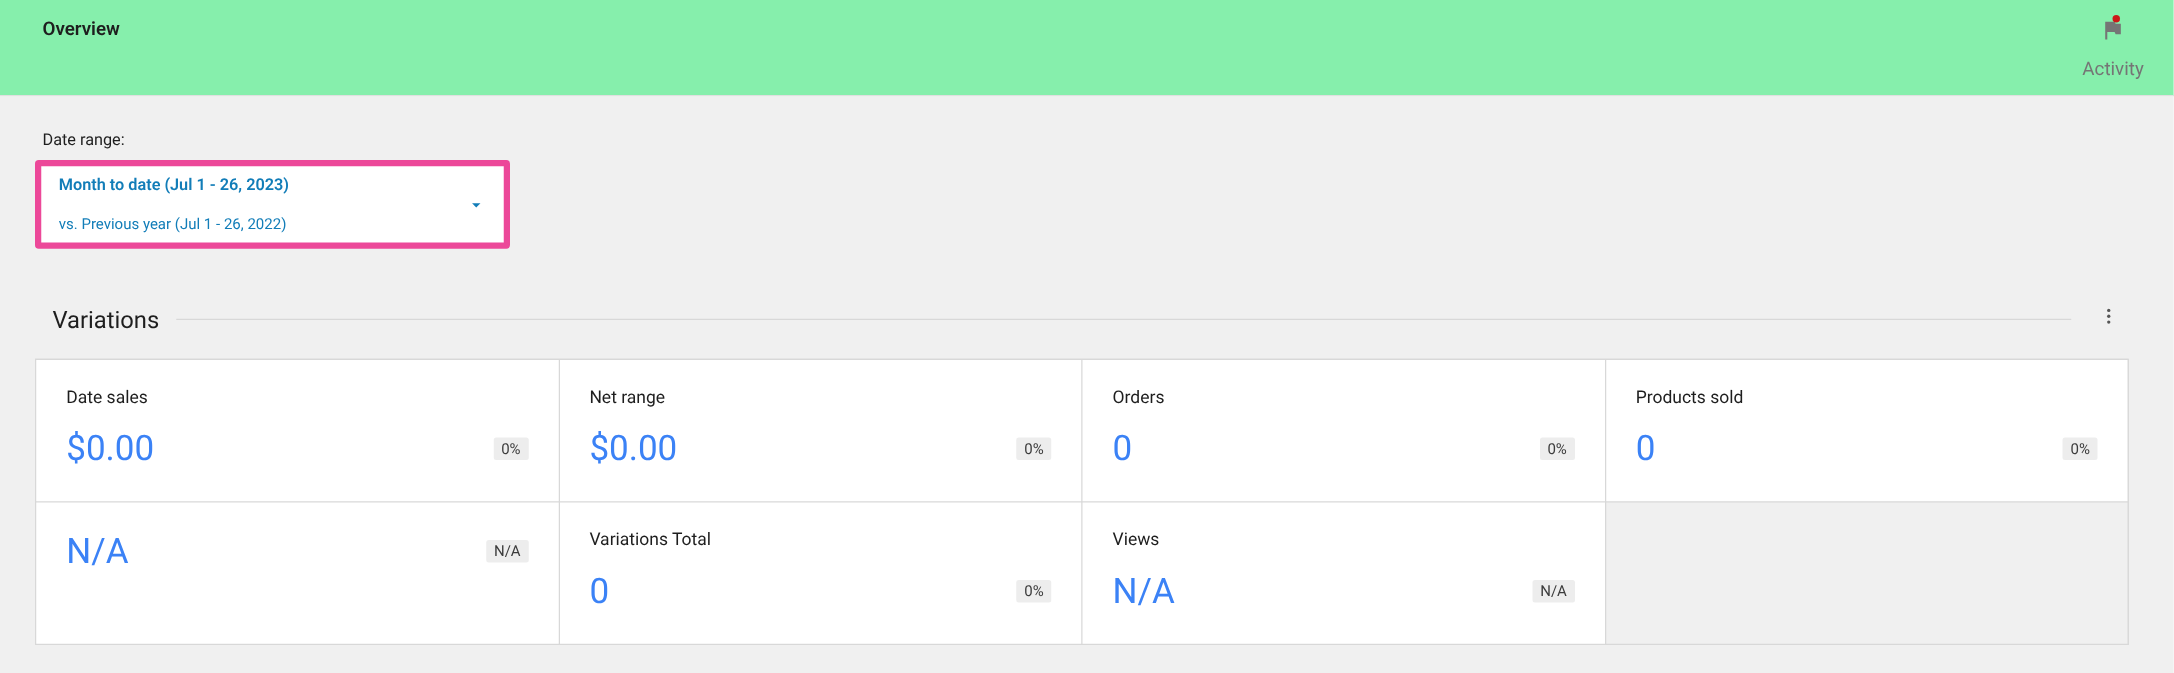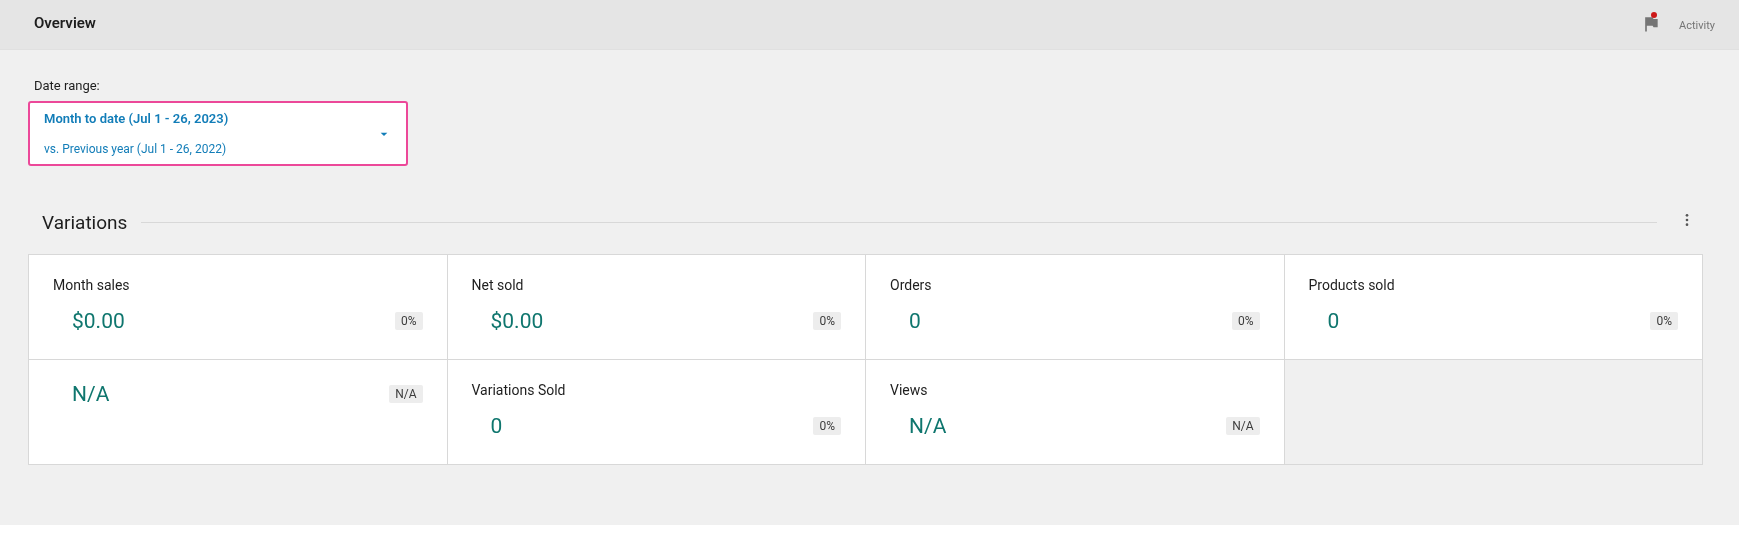--- a/index.html
+++ b/index.html
@@ -1,43 +1,43 @@
 <!DOCTYPE html>
 <html><head>
   <meta charset="utf-8">
   <style>
     * { margin:0; padding:0; box-sizing:border-box; }
     body { font-family:-apple-system,BlinkMacSystemFont,"Segoe UI",Roboto,Helvetica,Arial,sans-serif; color:#1e1e1e; background:#fff; }
 
-    .header-bar { display:flex; align-items:flex-start; justify-content:space-between; padding:14px 24px 12px 34px; background:#e5e5e5; border-bottom:1px solid #e0e0e0; }
+    .header-bar { display:flex; align-items:flex-start; justify-content:space-between; padding:14px 24px 12px 34px; background:#86efac; border-bottom:1px solid #e0e0e0; }
     .page-title { font-size:15px; font-weight:600; color:#1e1e1e; }
-    .activity { display:flex; flex-direction:row; align-items:center; gap:18px; cursor:pointer; color:#757575; font-size:11px; }
+    .activity { display:flex; flex-direction:column; align-items:center; gap:8px; cursor:pointer; color:#757575; font-size:15px; }
     .activity svg { width:20px; height:20px; fill:#757575; }
     .activity-dot { position:absolute; width:6px; height:6px; background:#cc1818; border-radius:50%; margin-left:10px; margin-top:-2px; }
     .activity-icon-wrap { position:relative; }
 
     .body-area { background:#f0f0f0; padding:28px 36px 60px 28px; }
 
     .range-label { font-size:13px; color:#1e1e1e; margin:0 0 8px 6px; }
-    .range-picker { display:flex; align-items:center; justify-content:space-between; width:380px; background:#fff; border:2px solid #ec4899; border-radius:3px; padding:8px 14px; cursor:pointer; }
+    .range-picker { display:flex; align-items:center; justify-content:space-between; width:380px; background:#fff; border:5px solid #ec4899; border-radius:3px; padding:8px 14px; cursor:pointer; }
     .range-main { font-size:13px; font-weight:600; color:#127db8; }
     .range-sub { font-size:12px; color:#127db8; margin-top:16px; }
     .range-picker svg { width:16px; height:16px; fill:#127db8; }
 
     .section-head { display:flex; align-items:center; gap:14px; margin:42px 0 18px 0; }
     .section-title { font-size:19px; font-weight:400; color:#1e1e1e; padding-left:14px; }
     .section-rule { flex:1; height:1px; background:#d8d8d8; }
     .section-menu { cursor:pointer; padding:4px 8px; color:#555; }
 
     .cards { display:grid; grid-template-columns:repeat(4,1fr); gap:1px; background:#d8d8d8; border:1px solid #d8d8d8; }
     .card { background:#fff; padding:22px 24px 26px 24px; }
     .card.empty { background:#f0f0f0; }
     .card-label { font-size:14px; color:#1e1e1e; margin-bottom:16px; }
     .card-row { display:flex; align-items:center; justify-content:space-between; }
-    .card-value { font-size:21px; font-weight:400; color:#0f766e;margin-left:19px; }
+    .card-value { font-size:28px; font-weight:400; color:#3b82f6; }
     .card-delta { font-size:12px; background:#ededed; color:#3c3c3c; padding:2px 6px; border-radius:2px; }
   </style>
 </head>
 <body>
 
 <div class="header-bar">
   <div class="page-title">Overview</div>
   <div class="activity">
     <span class="activity-icon-wrap">
       <span class="activity-dot"></span>
@@ -69,28 +69,28 @@
       <svg viewBox="0 0 24 24" width="16" height="16" fill="#555">
           <circle cx="12" cy="5" r="2"></circle>
           <circle cx="12" cy="12" r="2"></circle>
           <circle cx="12" cy="19" r="2"></circle>
         </svg>
     </div>
   </div>
 
   <div class="cards" id="perf-cards">
       <div class="card">
-        <div class="card-label">Month sales</div>
+        <div class="card-label">Date sales</div>
         <div class="card-row">
           <div class="card-value">$0.00</div>
           <div class="card-delta">0%</div>
         </div>
       </div>
       <div class="card">
-        <div class="card-label">Net sold</div>
+        <div class="card-label">Net range</div>
         <div class="card-row">
           <div class="card-value">$0.00</div>
           <div class="card-delta">0%</div>
         </div>
       </div>
       <div class="card">
         <div class="card-label">Orders</div>
         <div class="card-row">
           <div class="card-value">0</div>
           <div class="card-delta">0%</div>
@@ -103,21 +103,21 @@
           <div class="card-delta">0%</div>
         </div>
       </div>
       <div class="card">
         <div class="card-row">
           <div class="card-value">N/A</div>
           <div class="card-delta">N/A</div>
         </div>
       </div>
       <div class="card">
-        <div class="card-label">Variations Sold</div>
+        <div class="card-label">Variations Total</div>
         <div class="card-row">
           <div class="card-value">0</div>
           <div class="card-delta">0%</div>
         </div>
       </div>
       <div class="card">
         <div class="card-label">Views</div>
         <div class="card-row">
           <div class="card-value">N/A</div>
           <div class="card-delta">N/A</div>

